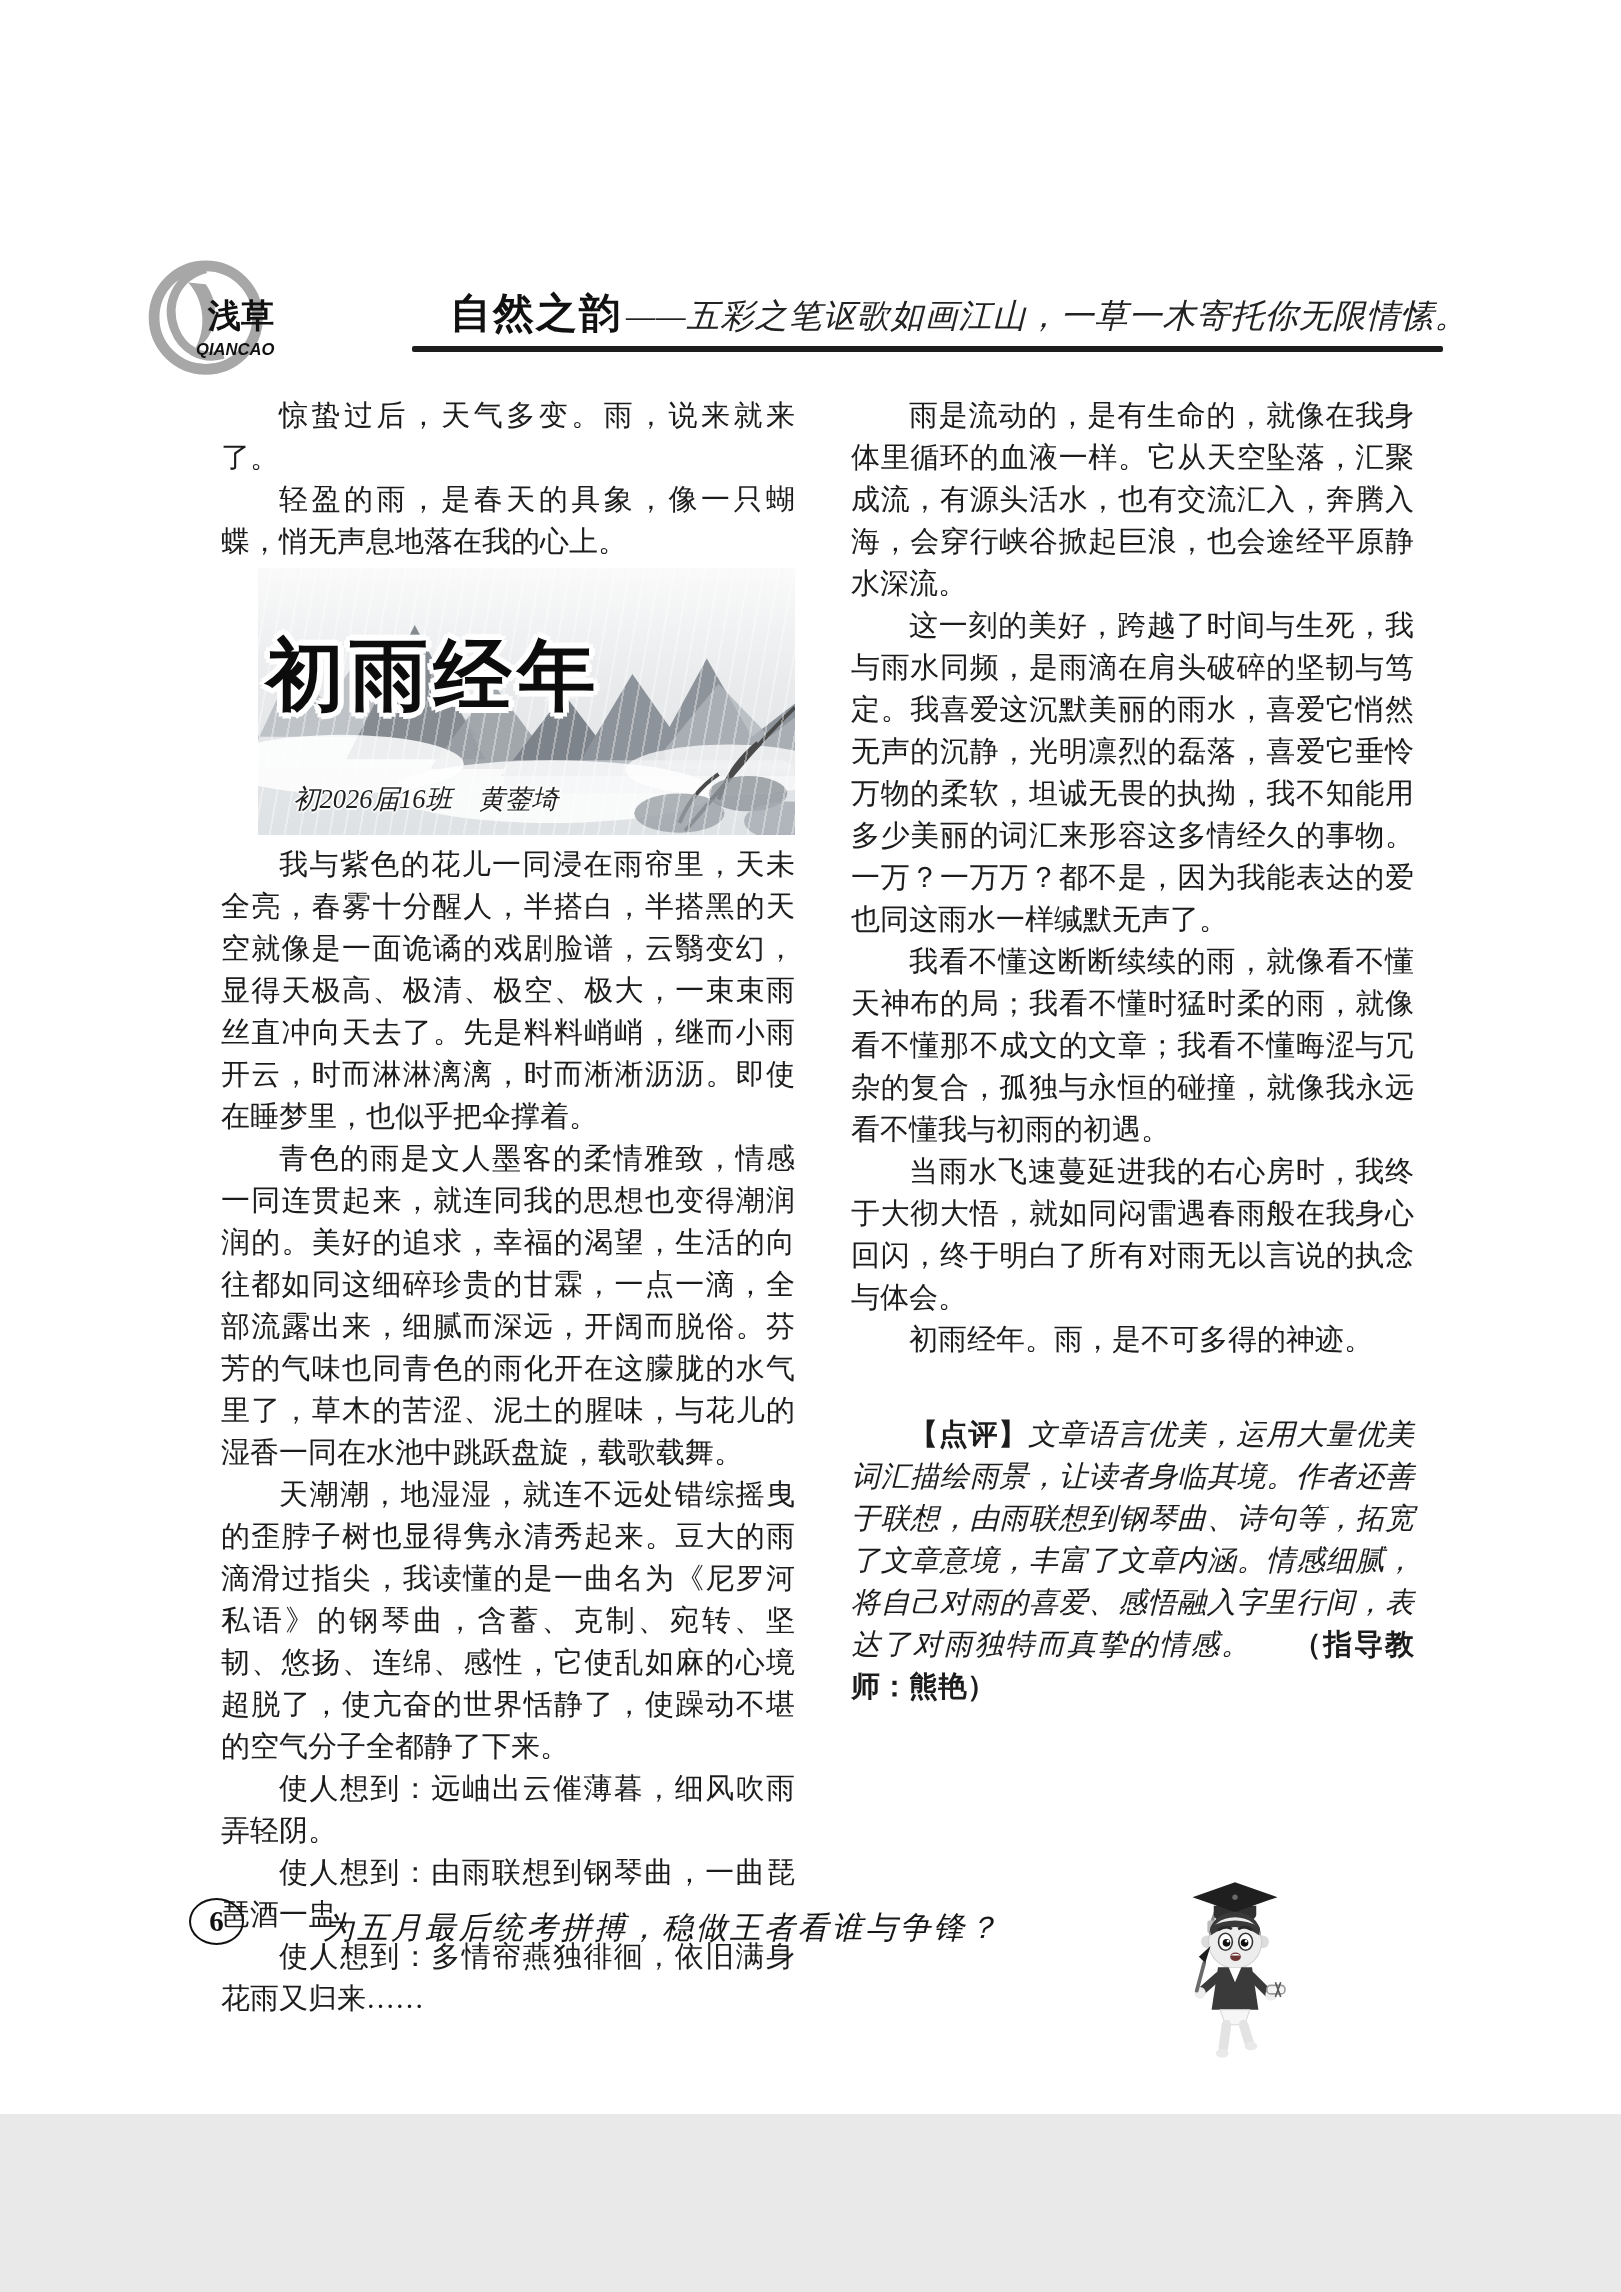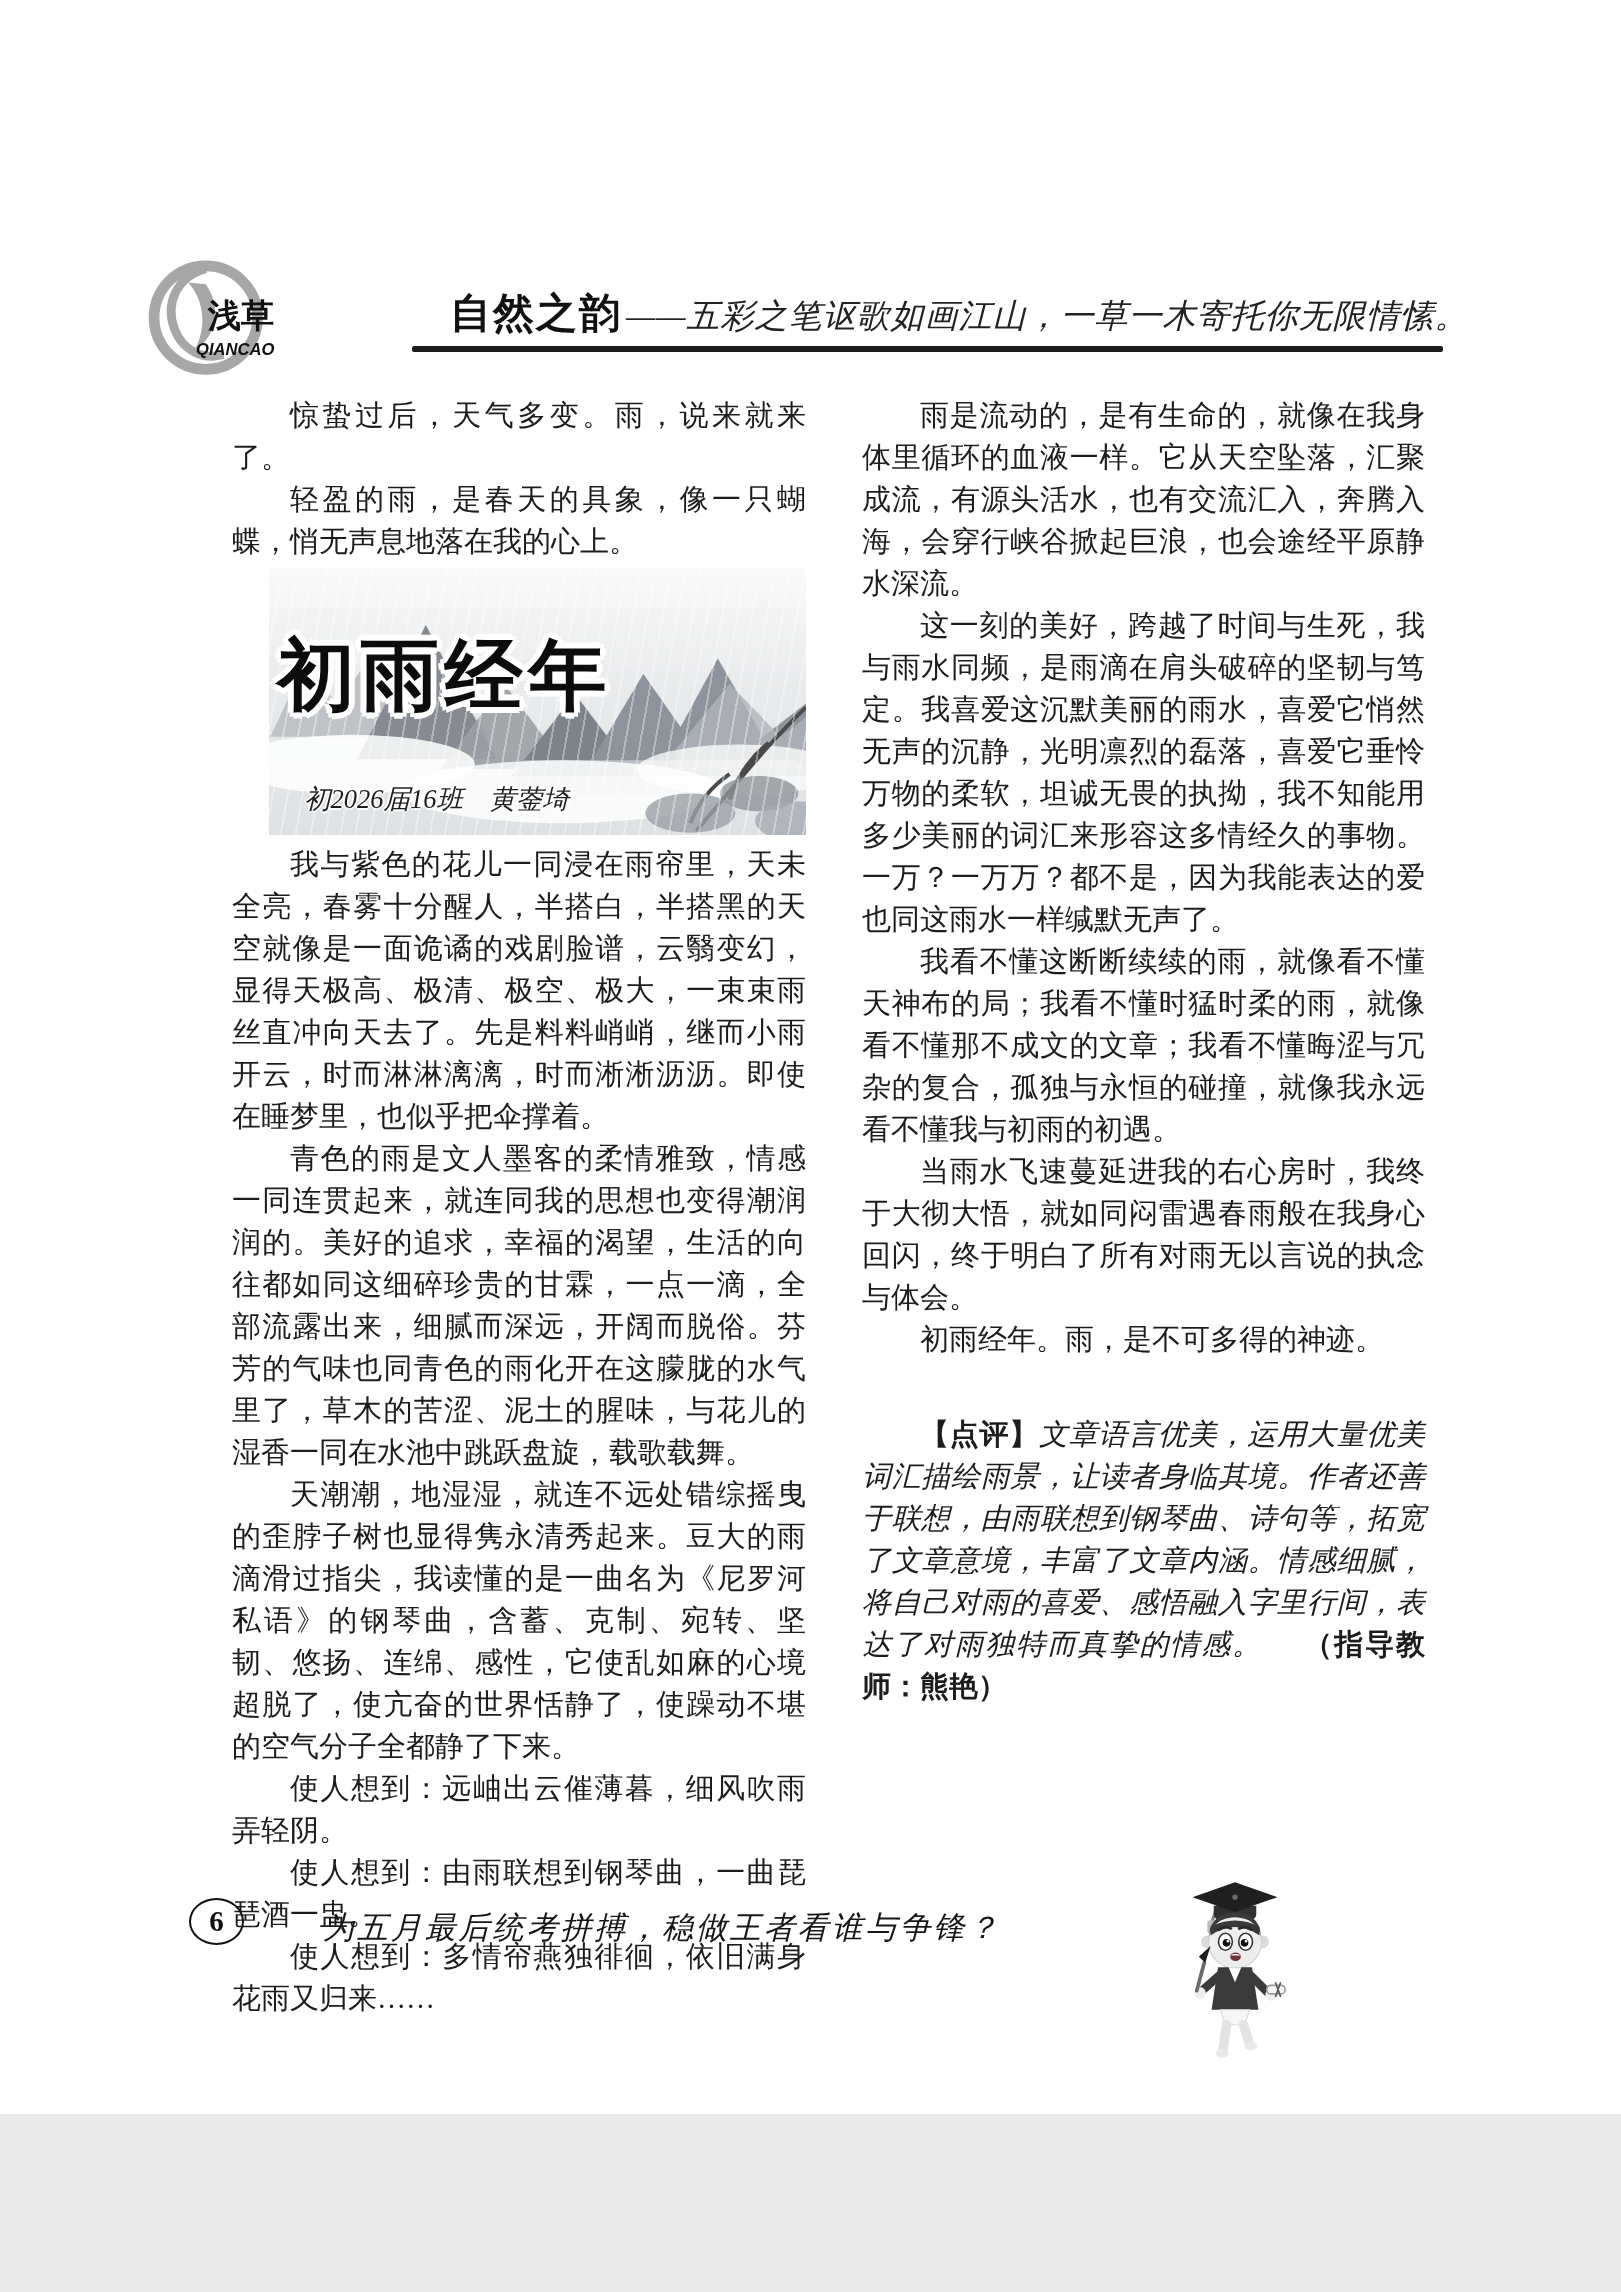--- a/index.html
+++ b/index.html
@@ -7,21 +7,21 @@
         font-family:"Liberation Serif","DejaVu Serif",serif;color:#1c1c1c;padding-left:11px;}
 
   
   .logo{position:absolute;left:145px;top:257px;width:147px;height:123px;}
   .head-row{position:absolute;left:412px;top:286px;width:1039px;display:flex;align-items:baseline;white-space:nowrap;margin-left:38px;}
   .head-title{font-family:"Liberation Sans","DejaVu Sans",sans-serif;font-weight:900;font-size:41px;letter-spacing:2px;color:#111;}
   .head-sub{font-size:33px;font-style:italic;color:#222;letter-spacing:1px;margin-left:3.9px;}
   .head-rule{position:absolute;left:412px;top:346px;width:1031px;height:5.9px;background:#1d1d1d;border-radius:2px;}
 
   
-  .cols{position:absolute;left:232px;top:394px;width:1193px;display:flex;gap:56px;}
+  .cols{position:absolute;left:221px;top:394px;width:1193px;display:flex;gap:56px;}
   .col{width:575px;font-size:29px;line-height:42px;text-align:justify;}
   .col p{margin:0;text-indent:2em;}
 
   
   .hero{position:relative;width:537px;height:267px;margin:5.9px 0 7.8px 37px;overflow:hidden;
         background:linear-gradient(180deg,#fafafa 0%,#e8eaec 45%,#dfe2e4 100%);}
   .hero svg{position:absolute;inset:0;}
   .rain{position:absolute;inset:0;opacity:.65;
         background:repeating-linear-gradient(100deg,rgba(255,255,255,0) 0px,rgba(255,255,255,0) 12.7px,rgba(255,255,255,.55) 12.7px,rgba(255,255,255,.55) 14.7px);}
   .hero-title{position:absolute;left:7.8px;top:86px;font-family:"Liberation Sans","DejaVu Sans",sans-serif;

